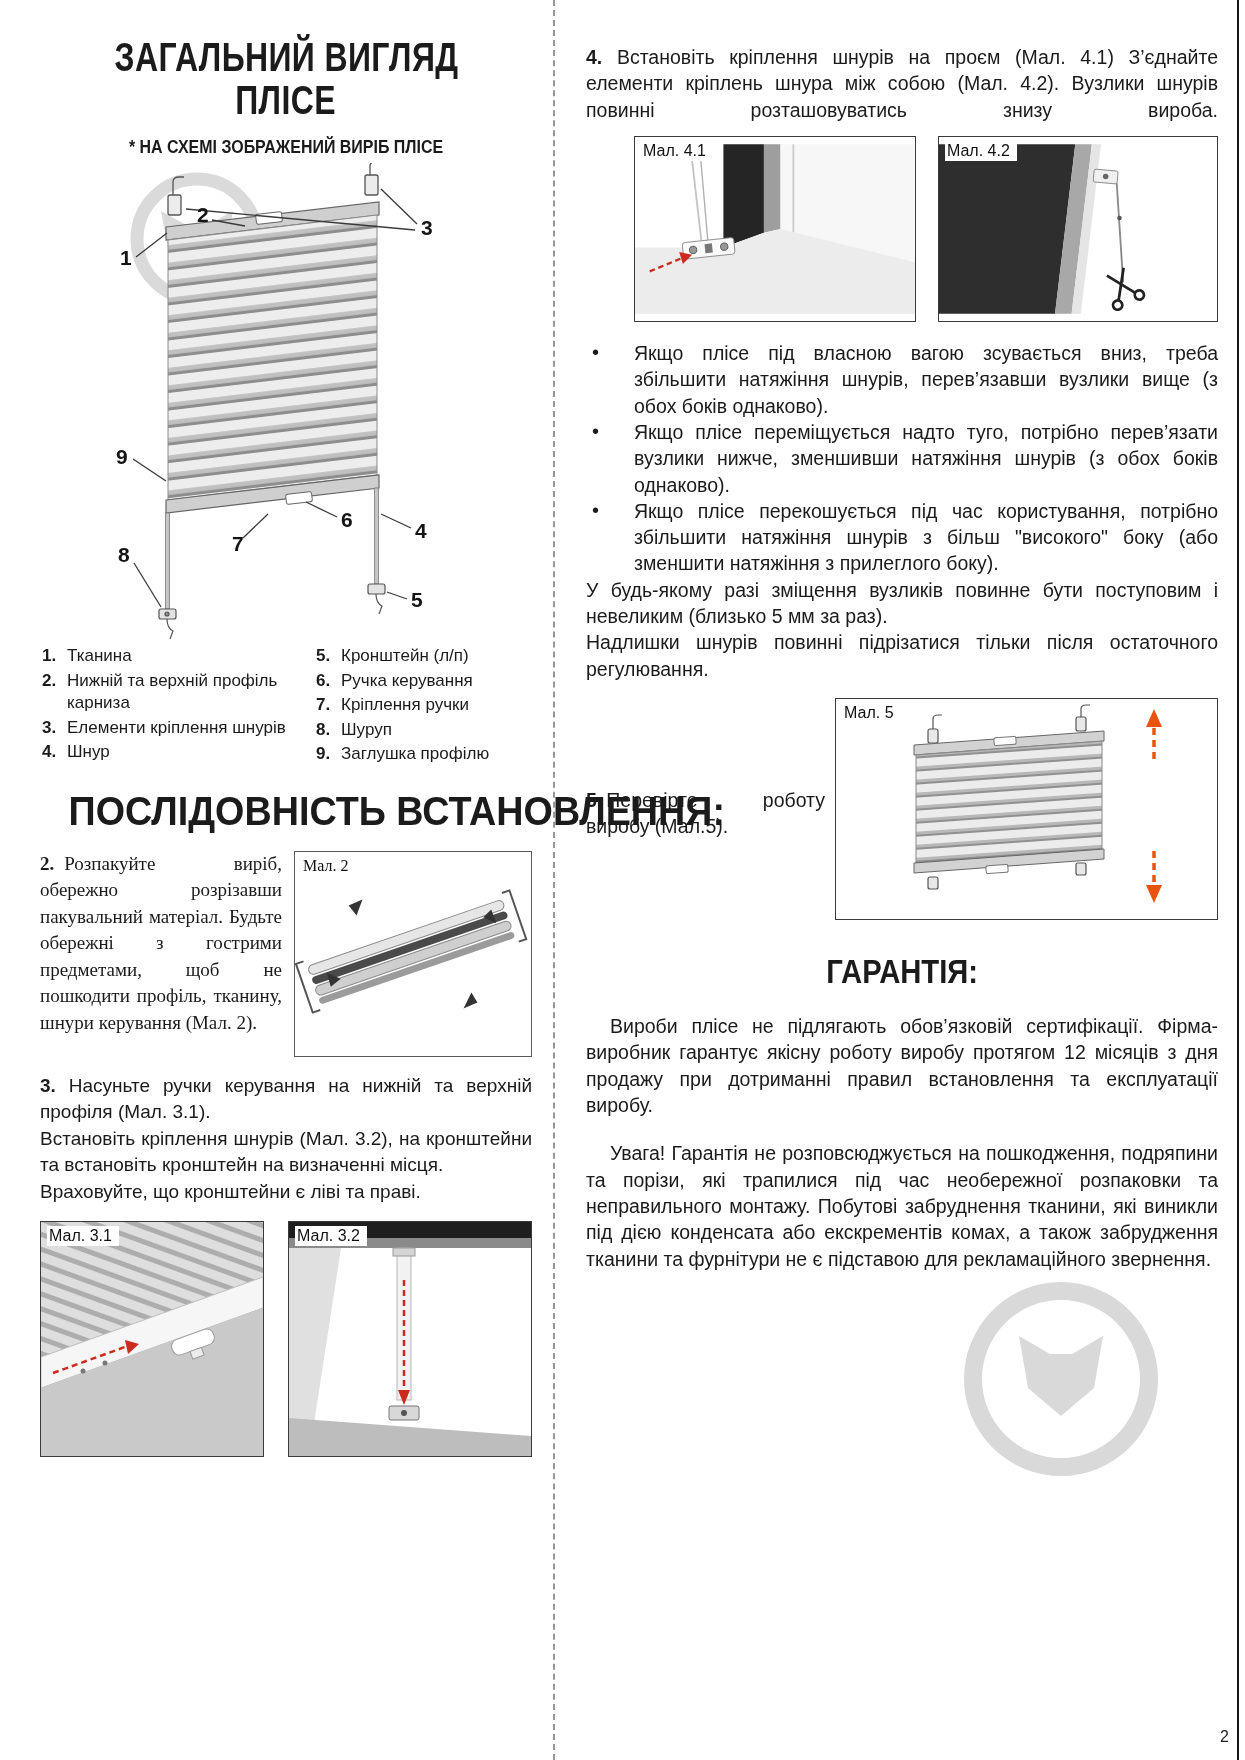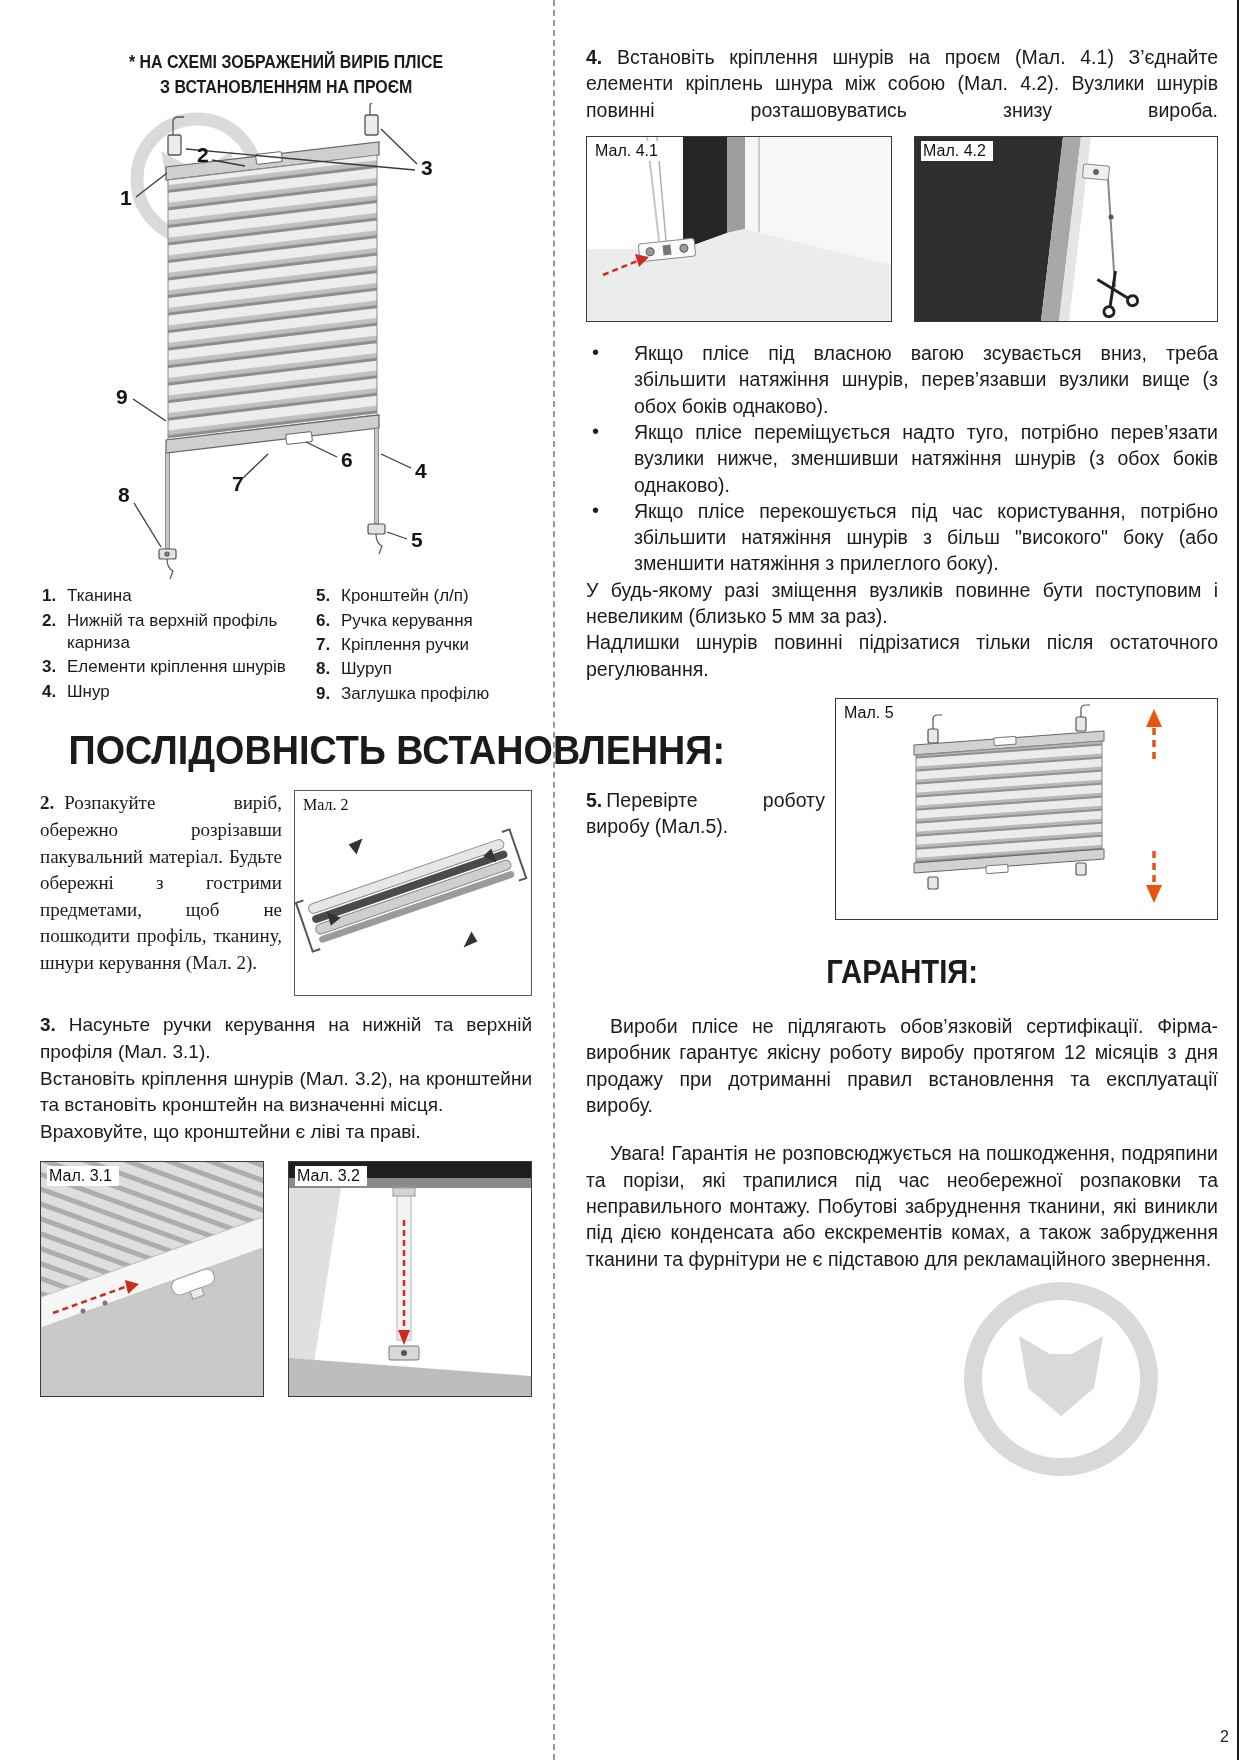--- a/index.html
+++ b/index.html
@@ -48,21 +48,21 @@
   .fig-label { position:absolute; top:4px; left:6px; background:#fff; padding:1px 7px 1px 2px; font-size:16px; color:#111; z-index:2; }
   .fig2  { width:238px; height:206px; border:1px solid #5a5a5a; }
   .fig31 { width:224px; height:236px; border:1px solid #3a3a3a; }
   .fig32 { width:244px; height:236px; border:1px solid #3a3a3a; }
   .fig41 { width:306px; height:186px; border:1px solid #3a3a3a; }
   .fig42 { width:304px; height:186px; border:1px solid #3a3a3a; }
   .fig5  { width:383px; height:222px; border:1px solid #3a3a3a; flex:none; }
 
   .step3 { margin-top:16px; }
   .figs-row-left { display:flex; gap:24px; margin-top:16px; }
-  .figs-row-right { display:flex; gap:22px; margin-top:13px; }
+  .figs-row-right { display:flex; gap:22px; margin-top:13px;margin-left:48px; }
 
   .bullets { list-style:none; margin-top:18px; }
   .bullet-item { position:relative; padding-left:48px; font-size:19.5px; line-height:1.35; text-align:justify; }
   .bmark { position:absolute; left:6px; top:-1px; font-size:20px; }
 
   .notes { }
   .step5-row { display:flex; gap:10px; margin-top:16px; align-items:center; }
   .step5-text { width:239px; flex:none; padding-top:8px; }
   .step5-text .num { margin-right:4px; }
 
@@ -72,24 +72,27 @@
 <body>
 
 <div class="page">
 
   <div class="divider"></div>
   <div class="edge-line"></div>
   <div class="page-number">2</div>
 
   <div class="col-left">
 
+    <div class="h1">
+      <div><span class="cond">ЗАГАЛЬНИЙ ВИГЛЯД</span></div>
+      <div><span class="cond">ПЛІСЕ</span></div>
+    </div>
 
     <div class="subtitle">
       <div><span class="cond">* НА СХЕМІ ЗОБРАЖЕНИЙ ВИРІБ ПЛІСЕ</span></div>
-      <div><span class="cond">З ВСТАНОВЛЕННЯМ НА ПРОЄМ</span></div>
     </div>
 
     <svg class="main-svg" viewBox="0 0 492 478">
       <defs>
         <pattern id="plMain" width="420" height="17.4" patternUnits="userSpaceOnUse" patternTransform="rotate(-6.8)">
           <rect width="420" height="17.4" fill="#ededed"></rect>
           <rect y="9.8" width="420" height="4.4" fill="#c0c0c0"></rect>
           <rect y="14.2" width="420" height="3.2" fill="#8d8d8d"></rect>
         </pattern>
       </defs>

